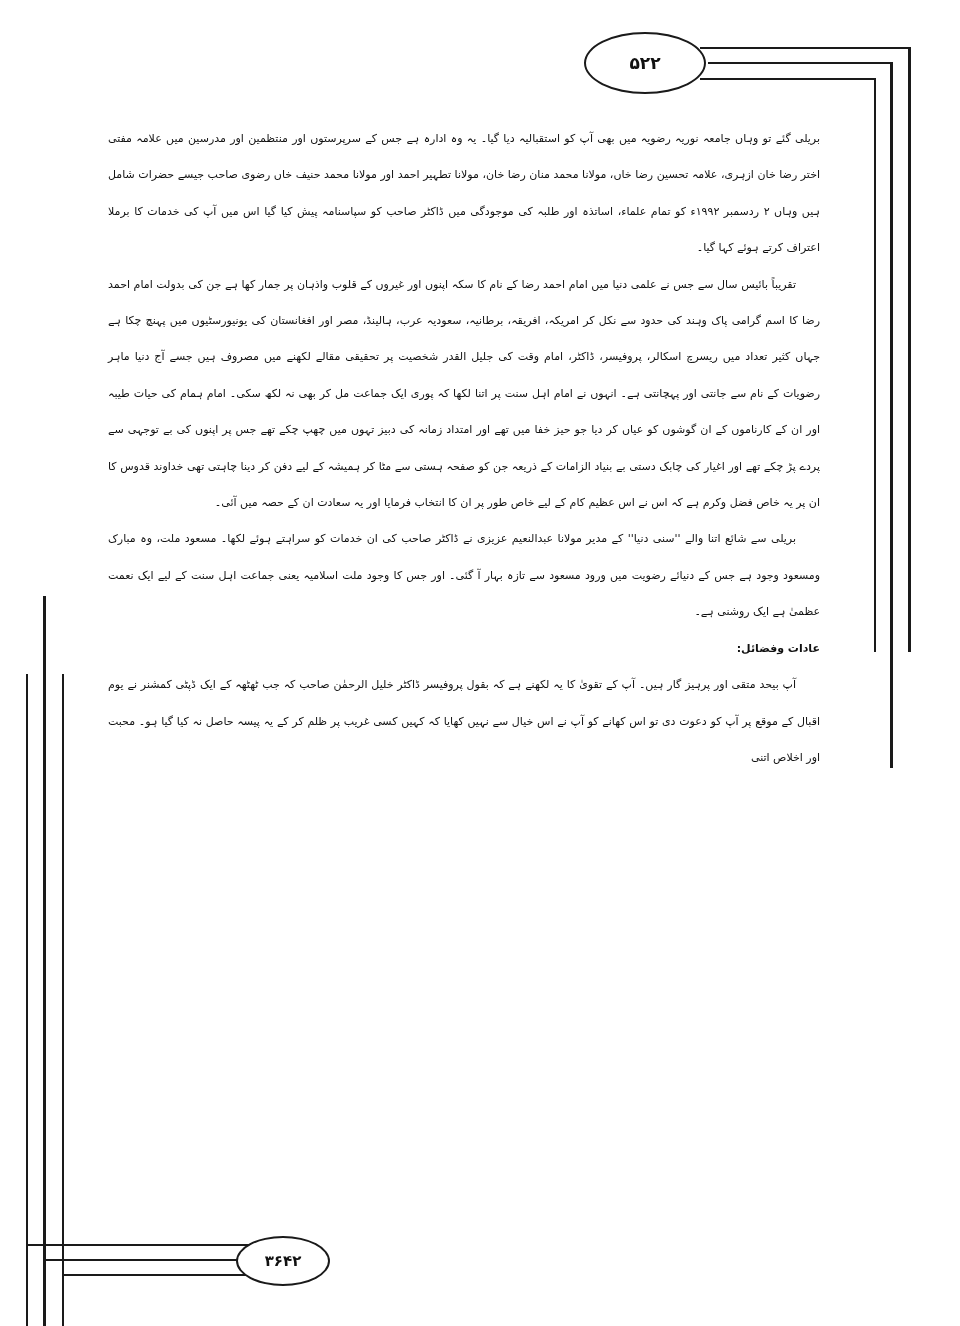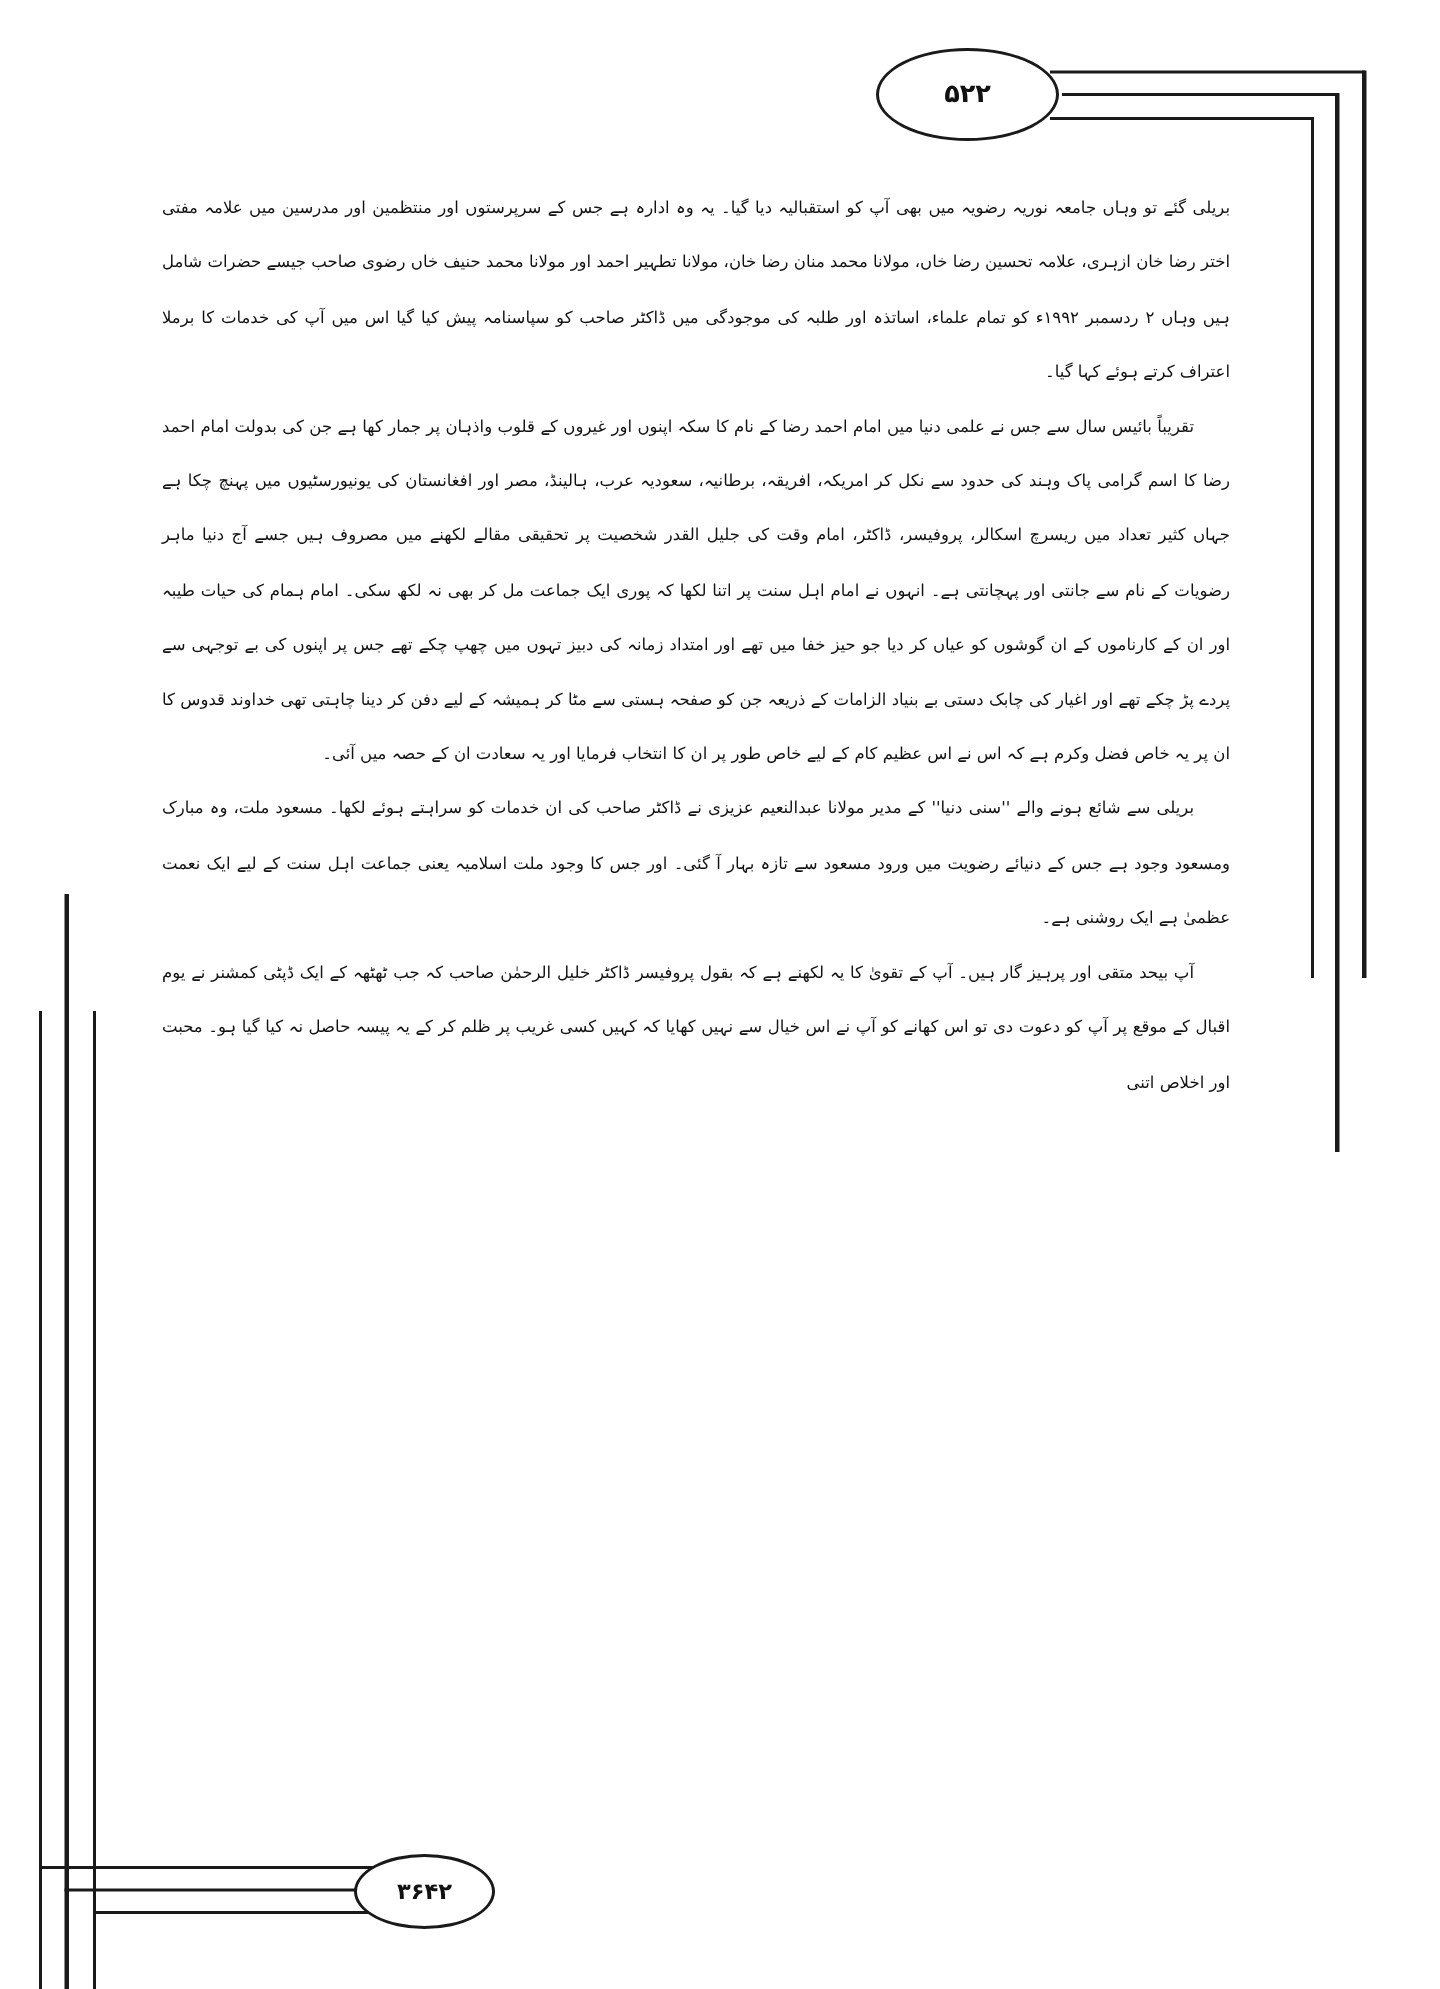--- a/index.html
+++ b/index.html
@@ -49,17 +49,18 @@
   <div class="hline" style="left:43px; top:1259px; width:225px;"></div>
   <div class="hline" style="left:62px; top:1274px; width:214px;"></div>
 
   <div class="oval" style="left:236px; top:1236px; width:90px; height:46px; font-size:15px;">
     <span>۳۶۴۲</span>
   </div>
 
   <div class="body-text">
     <p>بریلی گئے تو وہاں جامعہ نوریہ رضویہ میں بھی آپ کو استقبالیہ دیا گیا۔ یہ وہ ادارہ ہے جس کے سرپرستوں اور منتظمین اور مدرسین میں علامہ مفتی اختر رضا خان ازہری، علامہ تحسین رضا خاں، مولانا محمد منان رضا خان، مولانا تطہیر احمد اور مولانا محمد حنیف خاں رضوی صاحب جیسے حضرات شامل ہیں وہاں ۲ ردسمبر ۱۹۹۲ء کو تمام علماء، اساتذہ اور طلبہ کی موجودگی میں ڈاکٹر صاحب کو سپاسنامہ پیش کیا گیا اس میں آپ کی خدمات کا برملا اعتراف کرتے ہوئے کہا گیا۔</p>
     <p class="indent">تقریباً بائیس سال سے جس نے علمی دنیا میں امام احمد رضا کے نام کا سکہ اپنوں اور غیروں کے قلوب واذہان پر جمار کھا ہے جن کی بدولت امام احمد رضا کا اسم گرامی پاک وہند کی حدود سے نکل کر امریکہ، افریقہ، برطانیہ، سعودیہ عرب، ہالینڈ، مصر اور افغانستان کی یونیورسٹیوں میں پہنچ چکا ہے جہاں کثیر تعداد میں ریسرچ اسکالر، پروفیسر، ڈاکٹر، امام وقت کی جلیل القدر شخصیت پر تحقیقی مقالے لکھنے میں مصروف ہیں جسے آج دنیا ماہر رضویات کے نام سے جانتی اور پہچانتی ہے۔ انہوں نے امام اہل سنت پر اتنا لکھا کہ پوری ایک جماعت مل کر بھی نہ لکھ سکی۔ امام ہمام کی حیات طیبہ اور ان کے کارناموں کے ان گوشوں کو عیاں کر دیا جو حیز خفا میں تھے اور امتداد زمانہ کی دبیز تہوں میں چھپ چکے تھے جس پر اپنوں کی بے توجہی سے پردے پڑ چکے تھے اور اغیار کی چابک دستی بے بنیاد الزامات کے ذریعہ جن کو صفحہ ہستی سے مٹا کر ہمیشہ کے لیے دفن کر دینا چاہتی تھی خداوند قدوس کا ان پر یہ خاص فضل وکرم ہے کہ اس نے اس عظیم کام کے لیے خاص طور پر ان کا انتخاب فرمایا اور یہ سعادت ان کے حصہ میں آئی۔</p>
-    <p class="indent">بریلی سے شائع ہونے والے ''سنی دنیا'' کے مدیر مولانا عبدالنعیم عزیزی نے ڈاکٹر صاحب کی ان خدمات کو سراہتے ہوئے لکھا۔ مسعود ملت، وہ مبارک ومسعود وجود ہے جس کے دنیائے رضویت میں ورود مسعود سے تازہ بہار آ گئی۔ اور جس کا وجود ملت اسلامیہ یعنی جماعت اہل سنت کے لیے ایک نعمت عظمیٰ ہے ایک روشنی ہے۔</p>
+    <p class="indent">بریلی سے شائع اتنا والے ''سنی دنیا'' کے مدیر مولانا عبدالنعیم عزیزی نے ڈاکٹر صاحب کی ان خدمات کو سراہتے ہوئے لکھا۔ مسعود ملت، وہ مبارک ومسعود وجود ہے جس کے دنیائے رضویت میں ورود مسعود سے تازہ بہار آ گئی۔ اور جس کا وجود ملت اسلامیہ یعنی جماعت اہل سنت کے لیے ایک نعمت عظمیٰ ہے ایک روشنی ہے۔</p>
+    <p class="heading">عادات وفضائل:</p>
     <p class="indent">آپ بیحد متقی اور پرہیز گار ہیں۔ آپ کے تقویٰ کا یہ لکھنے ہے کہ بقول پروفیسر ڈاکٹر خلیل الرحمٰن صاحب کہ جب ٹھٹھہ کے ایک ڈپٹی کمشنر نے یوم اقبال کے موقع پر آپ کو دعوت دی تو اس کھانے کو آپ نے اس خیال سے نہیں کھایا کہ کہیں کسی غریب پر ظلم کر کے یہ پیسہ حاصل نہ کیا گیا ہو۔ محبت اور اخلاص اتنی</p>
   </div>
 
 </div>
 
 </body></html>

